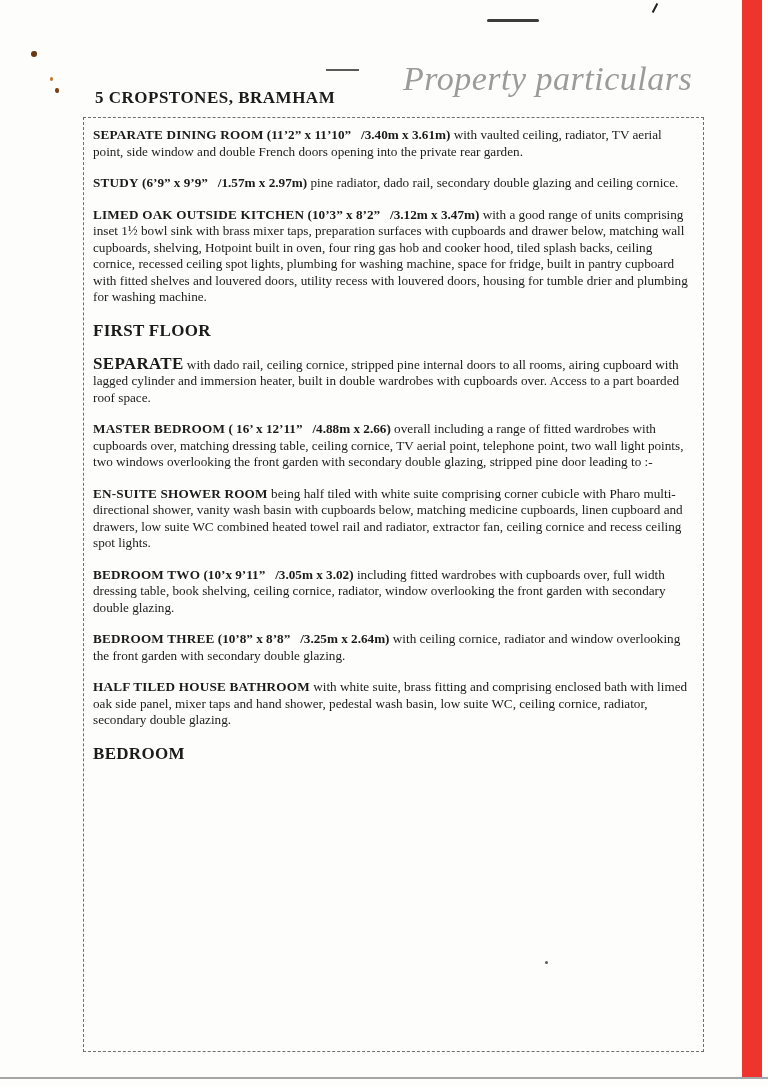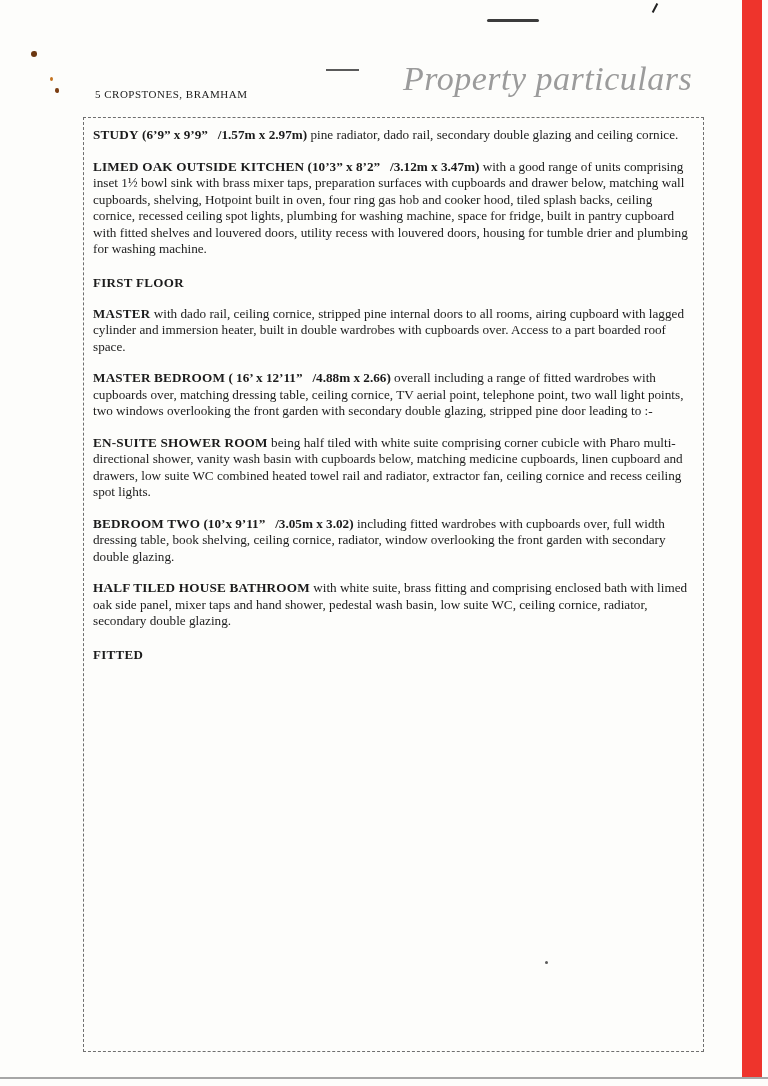--- a/index.html
+++ b/index.html
@@ -18,37 +18,37 @@
     position:absolute;left:0;top:1077px;width:768px;height:2px;
     background:#a6a6a6;
   }
   .header-title{
     position:absolute;left:403px;top:60px;width:320px;
     font-size:34px;font-style:italic;color:#9b9b9b;
     letter-spacing:0.5px;white-space:nowrap;
   }
   .property-title{
     position:absolute;left:95px;top:88px;
-    font-size:11px;font-weight:normal;letter-spacing:0.5px;
+    font-size:17px;font-weight:bold;letter-spacing:0.5px;
     white-space:nowrap;
   }
   .content-box{
     position:absolute;left:83px;top:117px;width:621px;height:935px;
     border:1px dashed #6f6f6f;box-sizing:border-box;
     padding:9px 9px 0 9px;background:transparent;
   }
   p.section{
     margin:0 0 15px 0;
     font-size:13.2px;line-height:16.5px;
     text-align:left;
   }
   .room-name{font-weight:bold;letter-spacing:0.2px;}
   .dims{font-weight:bold;white-space:pre-wrap;}
   p.heading-para{margin:0 0 15px 0;}
-  .floor-heading{font-weight:bold;font-size:13px;letter-spacing:0.3px;}
+  .floor-heading{font-weight:bold;font-size:17px;letter-spacing:0.3px;}
   
   .artifact{position:absolute;}
   .speck1{left:31px;top:51px;width:6px;height:6px;background:#6b3710;border-radius:50% 40% 50% 50%;}
   .speck2{left:50px;top:77px;width:3px;height:4px;background:#c4731f;border-radius:50%;}
   .speck3{left:55px;top:88px;width:4px;height:5px;background:#7c3e12;border-radius:50% 50% 40% 60%;}
   .mark-dash-top{left:487px;top:19px;width:52px;height:3px;background:#3c3c3c;border-radius:2px;}
   .mark-tick{left:654px;top:3px;width:2px;height:10px;background:#222;transform:rotate(28deg);}
   .mark-dash-small{left:326px;top:69px;width:33px;height:2px;background:#5a5a5a;}
   .dot-artifact{left:545px;top:961px;width:3px;height:3px;background:#5a5a5a;border-radius:50%;}
 </style>
@@ -64,64 +64,74 @@
 <div class="artifact dot-artifact"></div>
 
 <div class="red-stripe"></div>
 <div class="bottom-rule"></div>
 
 <div class="header-title">Property particulars</div>
 <div class="property-title">5 CROPSTONES, BRAMHAM</div>
 
 <div class="content-box">
 
+  <p class="section">
+    <span class="room-name">SEPARATE DINING ROOM</span>
+    <span class="dims">(11’2” x 11’10”   /3.40m x 3.61m)</span>
+    <span class="desc">with vaulted ceiling, radiator, TV aerial point, side window and double French doors opening into the private rear garden.</span>
+  </p>
 
   <p class="section">
     <span class="room-name">STUDY</span>
     <span class="dims">(6’9” x 9’9”   /1.57m x 2.97m)</span>
     <span class="desc">pine radiator, dado rail, secondary double glazing and ceiling cornice.</span>
   </p>
 
 
   <p class="section">
     <span class="room-name">LIMED OAK OUTSIDE KITCHEN</span>
     <span class="dims">(10’3” x 8’2”   /3.12m x 3.47m)</span>
     <span class="desc">with a good range of units comprising inset 1½ bowl sink with brass mixer taps, preparation surfaces with cupboards and drawer below, matching wall cupboards, shelving, Hotpoint built in oven, four ring gas hob and cooker hood, tiled splash backs, ceiling cornice, recessed ceiling spot lights, plumbing for washing machine, space for fridge, built in pantry cupboard with fitted shelves and louvered doors, utility recess with louvered doors, housing for tumble drier and plumbing for washing machine.</span>
   </p>
 
   <p class="heading-para">
     <span class="floor-heading">FIRST FLOOR</span>
   </p>
 
   <p class="section">
-    <span class="room-name floor-heading">MASTER</span>
+    <span class="room-name floor-heading">SEPARATE</span>
     <span class="desc">with dado rail, ceiling cornice, stripped pine internal doors to all rooms, airing cupboard with lagged cylinder and immersion heater, built in double wardrobes with cupboards over.  Access to a part boarded roof space.</span>
   </p>
 
   <p class="section">
     <span class="room-name">MASTER BEDROOM</span>
     <span class="dims">( 16’ x 12’11”   /4.88m x 2.66)</span>
     <span class="desc">overall including a range of fitted wardrobes with cupboards over, matching dressing table, ceiling cornice, TV aerial point, telephone point, two wall light points, two windows overlooking the front garden with secondary double glazing, stripped pine door leading to :-</span>
   </p>
 
   <p class="section">
     <span class="room-name">EN-SUITE SHOWER ROOM</span>
     <span class="desc">being half tiled with white suite comprising corner cubicle with Pharo multi-directional shower, vanity wash basin with cupboards below, matching medicine cupboards, linen cupboard and drawers, low suite WC combined heated towel rail and radiator, extractor fan, ceiling cornice and recess ceiling spot lights.</span>
   </p>
 
   <p class="section">
     <span class="room-name">BEDROOM TWO</span>
     <span class="dims">(10’x 9’11”   /3.05m x 3.02)</span>
     <span class="desc">including fitted wardrobes with cupboards over, full width dressing table, book shelving, ceiling cornice, radiator, window overlooking the front garden with secondary double glazing.</span>
   </p>
 
+  <p class="section">
+    <span class="room-name">BEDROOM THREE</span>
+    <span class="dims">(10’8” x 8’8”   /3.25m x 2.64m)</span>
+    <span class="desc">with ceiling cornice, radiator and window overlooking the front garden with secondary double glazing.</span>
+  </p>
 
 
   <p class="section">
     <span class="room-name">HALF TILED HOUSE BATHROOM</span>
     <span class="desc">with white suite, brass fitting and comprising enclosed bath with limed oak side panel, mixer taps and hand shower, pedestal wash basin, low suite WC, ceiling cornice, radiator, secondary double glazing.</span>
   </p>
 
   <p class="heading-para">
-    <span class="floor-heading">FITTED</span>
+    <span class="floor-heading">BEDROOM</span>
   </p>
 
 </div>
 
 </body></html>

